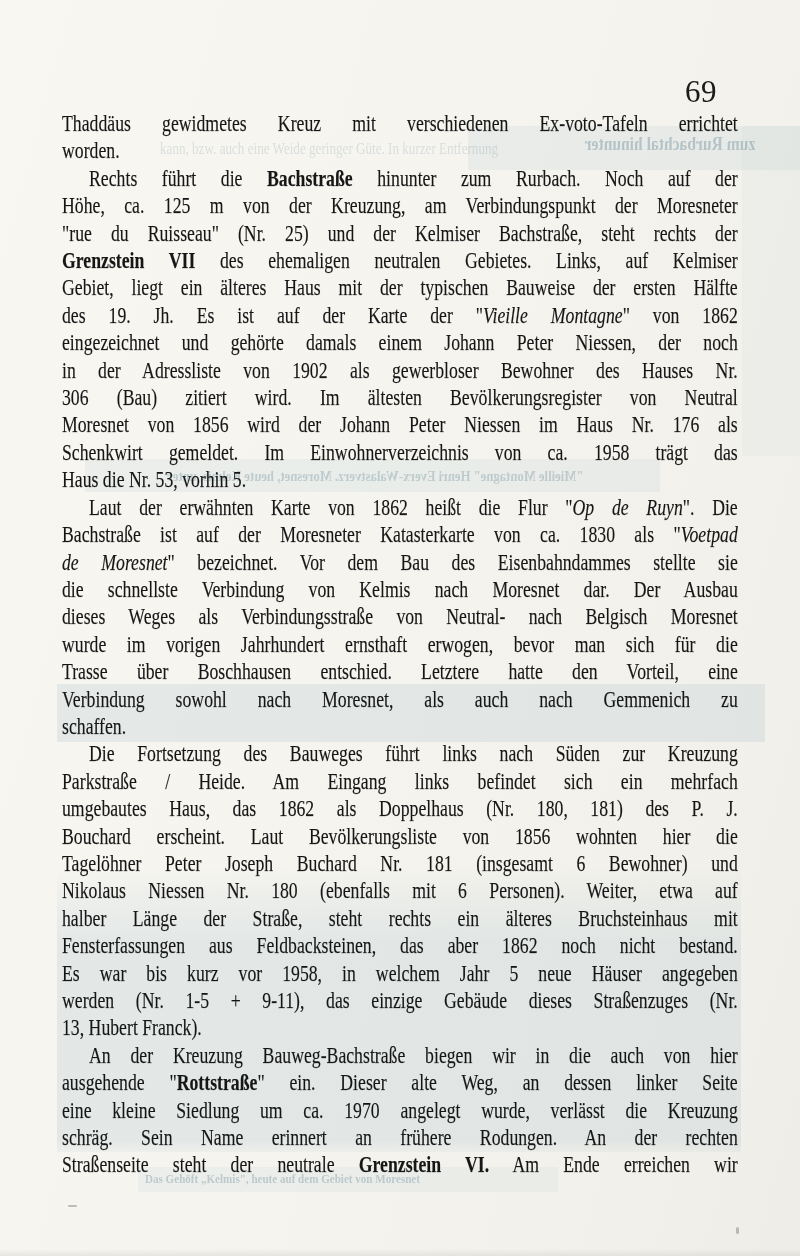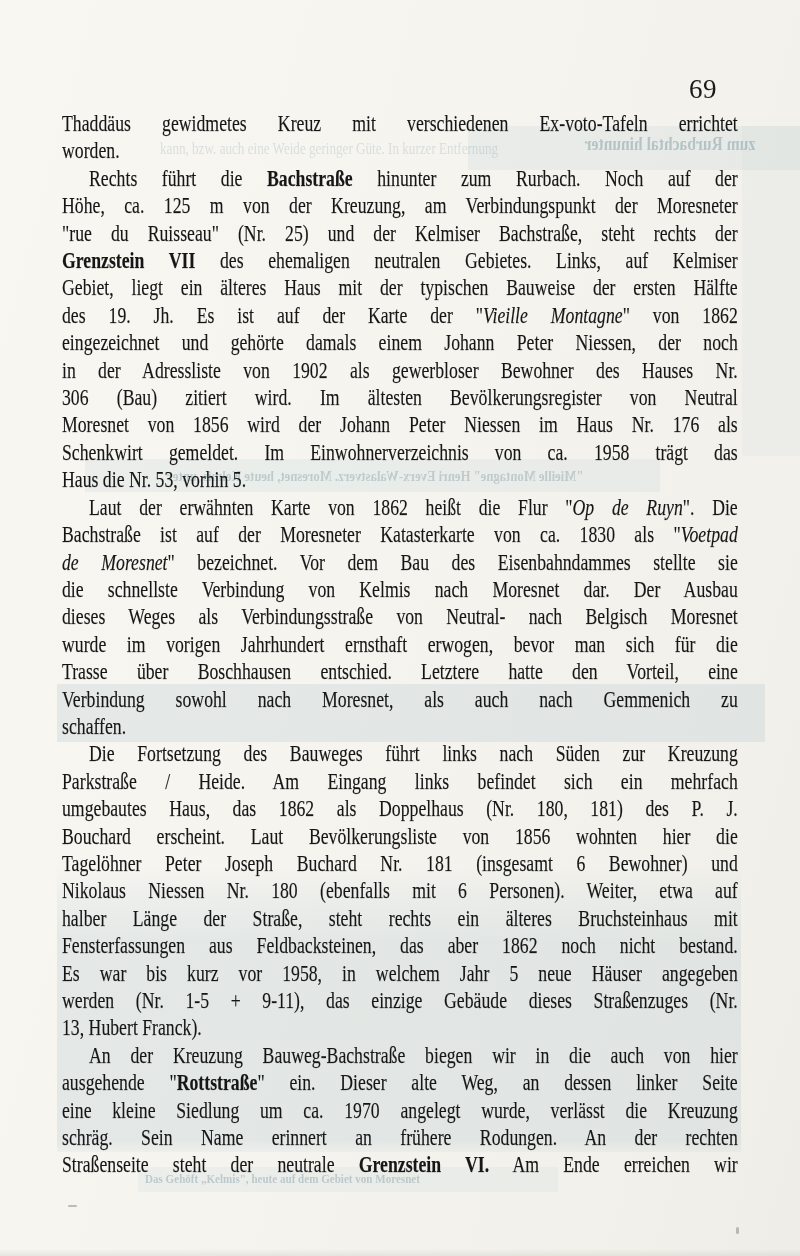--- a/index.html
+++ b/index.html
@@ -11,21 +11,21 @@
     font-family:"Liberation Serif","DejaVu Serif",serif;
   }
   
   #page::after{
     content:"";position:absolute;left:0;right:0;bottom:0;height:7px;
     background:linear-gradient(180deg,rgba(160,160,152,0) 0%,rgba(160,160,152,0.18) 100%);
     pointer-events:none;
   }
   .pagenum{
     position:absolute;top:74px;right:83px;
-    font-size:27px;color:#1b1b1b;letter-spacing:0.5px;
+    font-size:31px;color:#1b1b1b;letter-spacing:0.5px;
     z-index:3;
   }
   
   .tint{position:absolute;z-index:1;pointer-events:none;}
   .tint-top-ghost{left:468px;top:126px;width:332px;height:44px;background:rgba(185,203,210,0.20);}
   .tint-right-strip{left:742px;top:126px;width:58px;height:330px;background:rgba(185,203,210,0.10);}
   .tint-mid-ghost{left:85px;top:459px;width:575px;height:33px;background:rgba(185,203,210,0.18);}
   .tint-a{left:57px;top:684px;width:708px;height:58px;background:rgba(185,203,210,0.30);}
   .tint-b{left:57px;top:868px;width:684px;height:284px;
     background:linear-gradient(180deg,rgba(185,203,210,0) 0%,rgba(185,203,210,0.16) 12%,rgba(185,203,210,0.30) 26%,rgba(185,203,210,0.30) 96%,rgba(185,203,210,0.12) 100%);}

